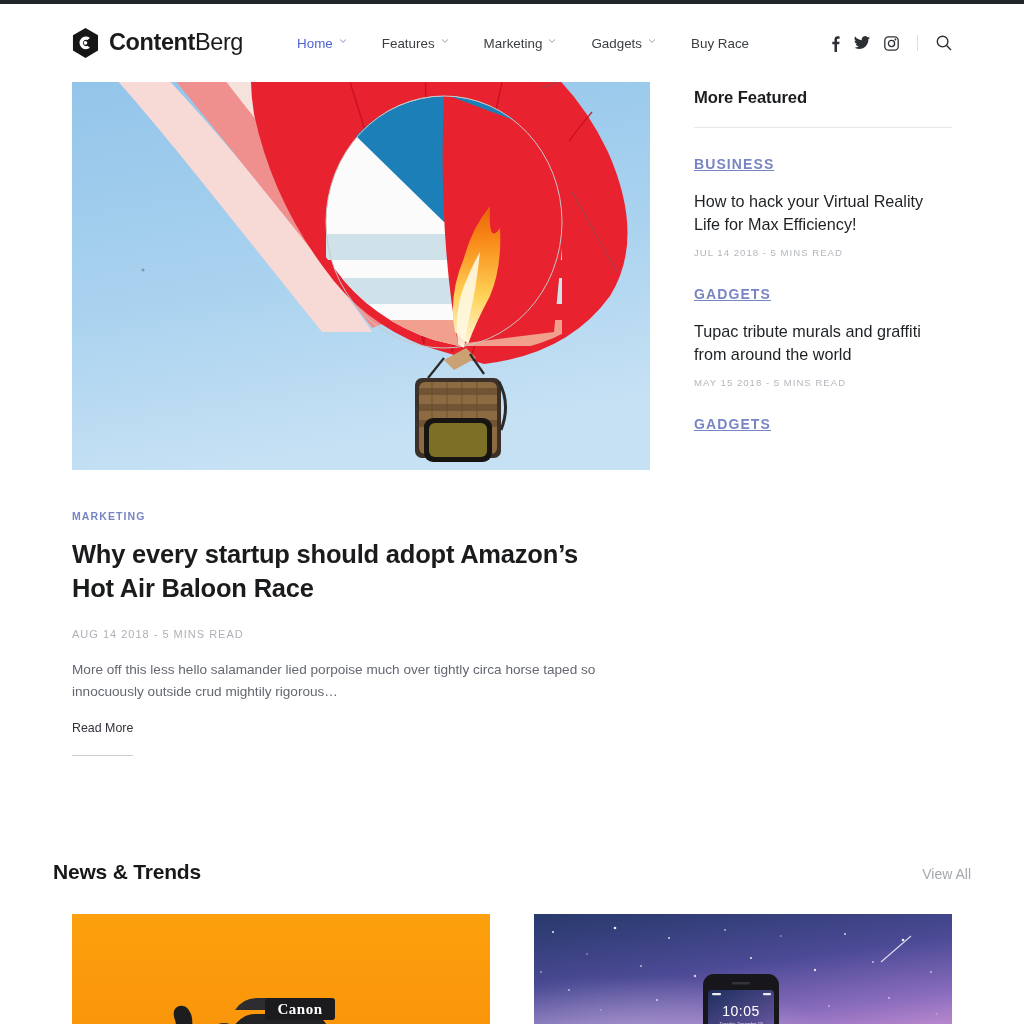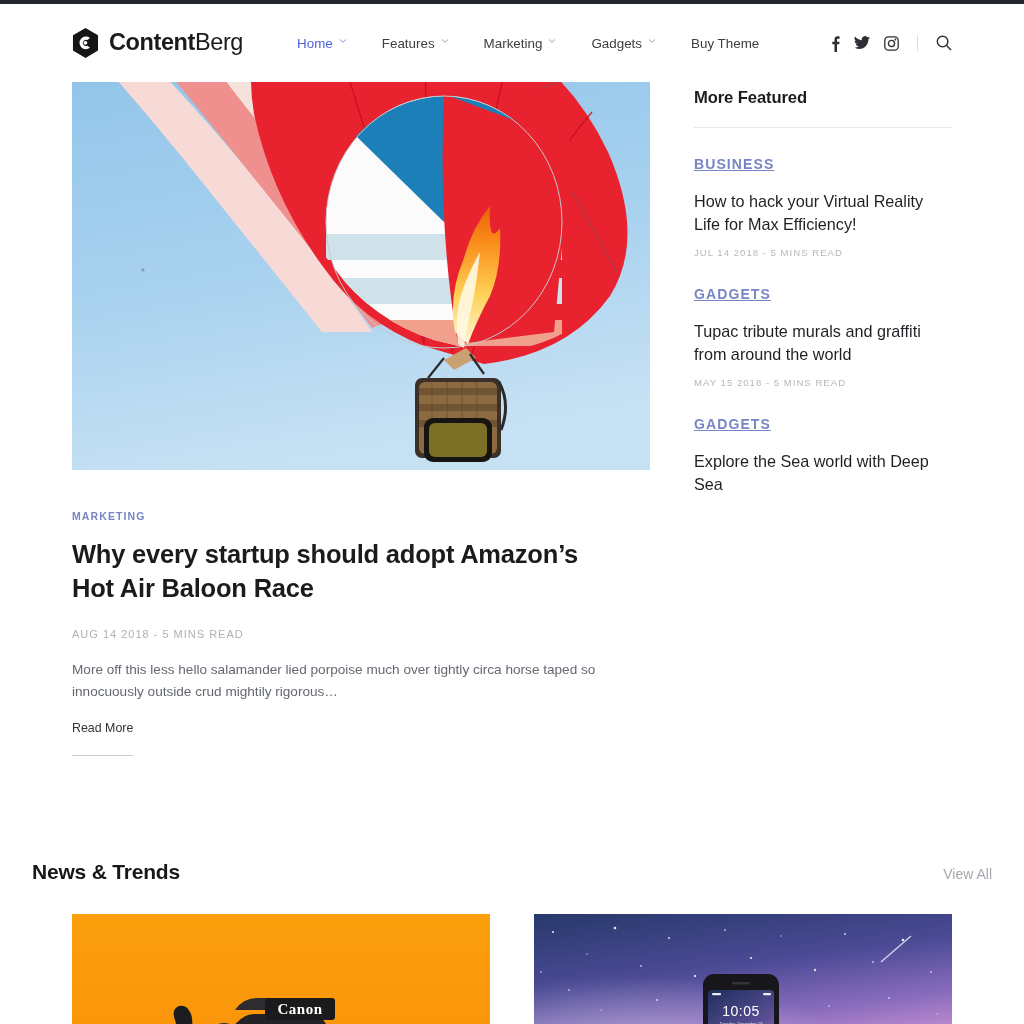--- a/index.html
+++ b/index.html
@@ -116,21 +116,21 @@
     font-size: 16.2px; color: #1e2124; line-height: 1.42; margin-top: 17px;
     font-weight: 400; cursor: pointer;
   }
   .side-date {
     font-size: 9.6px; letter-spacing: 1px; color: #b3b7bc;
     margin-top: 11px; text-transform: uppercase;
   }
 
   
   .section-head {
-    display: flex; align-items: baseline; padding: 0 32px;
+    display: flex; align-items: baseline; padding: 0 53px;
     margin-top: 104px;
   }
   .section-title {
     font-size: 21px; font-weight: 700; color: #161819; letter-spacing: -0.2px;
   }
   .view-all {
     margin-left: auto; font-size: 14px; color: #a4a8ad; cursor: pointer;
   }
   .cards {
     display: grid; grid-template-columns: 1fr 1fr; gap: 44px;
@@ -186,21 +186,21 @@
       </div>
       <div class="nav-item">
         <span>Gadgets</span>
         <span class="nav-caret">
           <svg width="8" height="6" viewBox="0 0 8 6">
               <path d="M1 1.5 L4 4.3 L7 1.5" stroke="#9aa0a6" stroke-width="1" fill="none"></path>
             </svg>
         </span>
       </div>
       <div class="nav-item">
-        <span>Buy Theme</span>
+        <span>Buy Race</span>
       </div>
     </nav>
 
     <div class="header-right">
       <div class="social">
         <span class="s-ico">
           <svg width="9" height="17" viewBox="0 0 9 17">
               <path d="M6 17V9.3h2.2l.3-2.6H6V5c0-.75.2-1.26 1.3-1.26H8.6V1.4C8.35 1.37 7.58 1.3 6.67 1.3 4.78 1.3 3.48 2.44 3.48 4.55v2.1H1.3v2.6h2.18V17z" fill="#2c2f33"></path>
             </svg>
         </span>
@@ -340,21 +340,20 @@
       </div>
 
       <div class="side-item">
         <div class="side-cat">GADGETS</div>
         <div class="side-head">Tupac tribute murals and graffiti from around the world</div>
         <div class="side-date">MAY 15 2018  -  5 MINS READ</div>
       </div>
 
       <div class="side-item">
         <div class="side-cat">GADGETS</div>
-        <div class="side-head">Explore the Sea world with Deep Sea</div>
       </div>
     </aside>
   </div>
 
   <div class="section-head">
     <div class="section-title">News &amp; Trends</div>
     <a class="view-all">View All</a>
   </div>
 
   <div class="cards">

